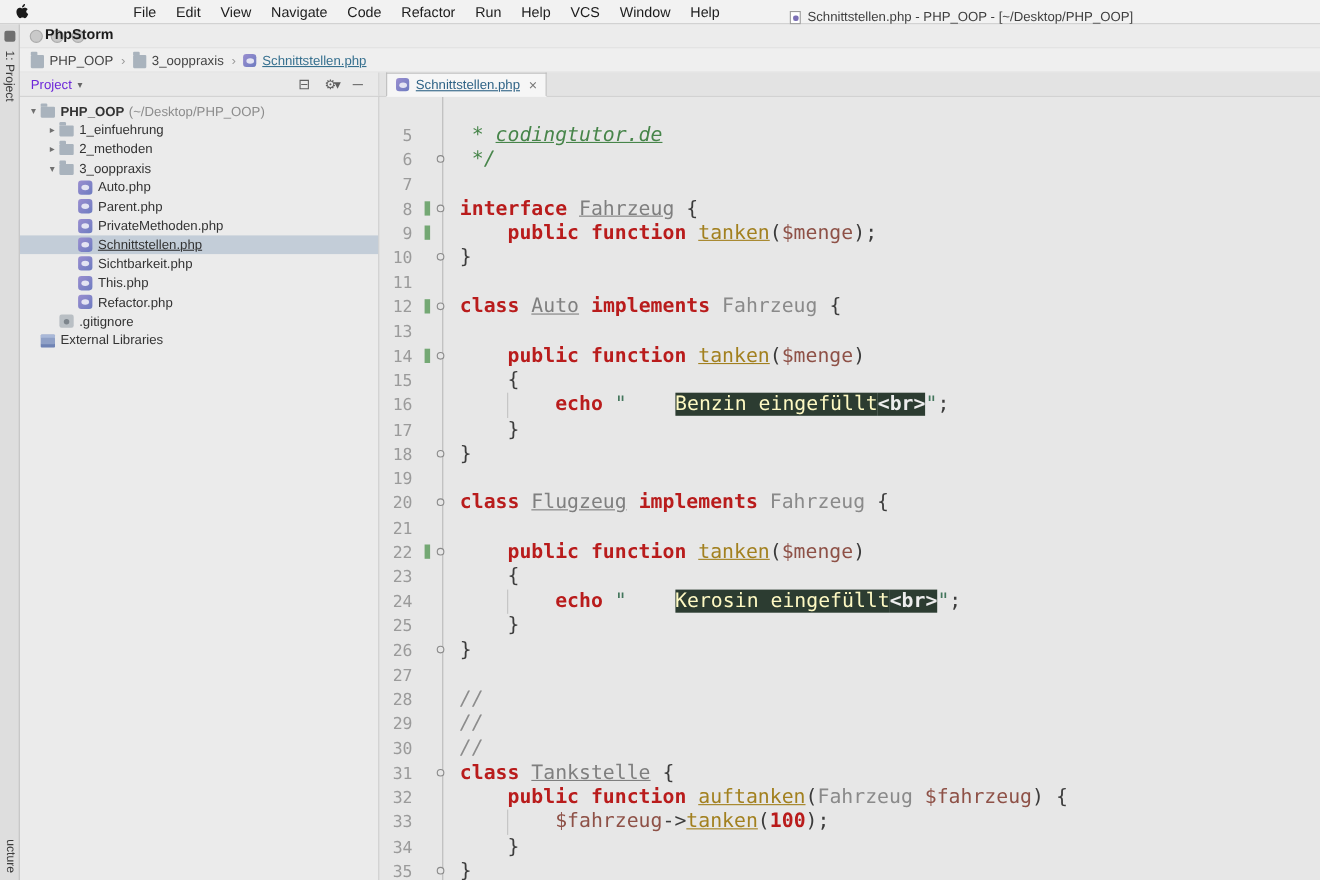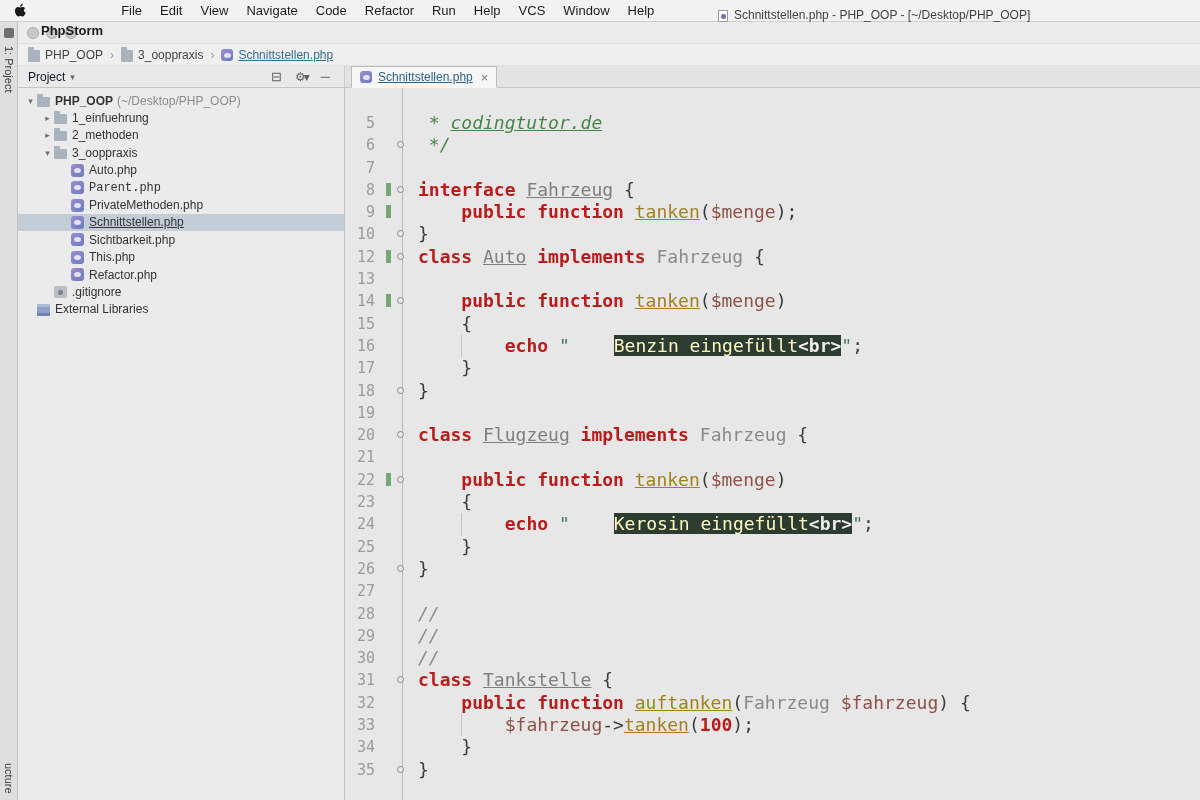--- a/index.html
+++ b/index.html
@@ -30,21 +30,21 @@
   
   .breadcrumbs{position:absolute;left:18px;top:44px;right:0;height:22px;background:#efefef;border-bottom:1px solid #e2e2e2;display:flex;align-items:center;font-size:12px;color:#444;padding-left:8px;}
   .crumb{display:flex;align-items:center;gap:4px;padding:0 2px;}
   .crumb .clabel{white-space:nowrap;}
   .crumb.current .clabel{color:#36708f;text-decoration:underline;}
   .csep{color:#999;padding:0 5px;}
   .csep::before{content:"\203A";}
 
   
   .toolrow{position:absolute;left:18px;top:66px;right:0;height:22px;display:flex;border-bottom:1px solid #c6c6c6;}
-  .pheader{width:327px;flex:none;display:flex;align-items:center;font-size:12px;color:#0f172a;padding:0 10px 0 10px;background:#e9e9e9;border-right:1px solid #cdcdcd;}
+  .pheader{width:327px;flex:none;display:flex;align-items:center;font-size:12px;color:#6d28d9;padding:0 10px 0 10px;background:#e9e9e9;border-right:1px solid #cdcdcd;}
   .caret{color:#666;font-size:9px;margin-left:5px;}
   .caret::before{content:"\25BE";}
   .phicons{margin-left:auto;display:flex;gap:13px;color:#5f5f5f;font-size:13px;align-items:center;margin-right:4px;}
   .phico{cursor:default;line-height:1;}
   .phico.i-collapse::before{content:"\229F";}
   .phico.i-gear::before{content:"\2699\25BE";letter-spacing:-2px;font-size:12px;}
   .phico.i-hide::before{content:"\2500";}
   .tabs{flex:1;display:flex;align-items:flex-end;padding-left:6px;background:#e3e3e3;}
   .tab{height:22px;display:flex;align-items:center;gap:5px;padding:0 8px;background:#f6f6f6;border:1px solid #bdbdbd;border-bottom:1px solid #f6f6f6;margin-bottom:-1px;position:relative;z-index:1;font-size:12px;}
   .tab .tlabel{color:#2f6386;text-decoration:underline;white-space:nowrap;}
@@ -196,21 +196,21 @@
         <div class="trow" style="padding-left: 23px;">
           <span class="tarrow">▾</span>
           <span class="ticon ic-folder"></span>
           <span class="tname">3_ooppraxis</span>
         </div>
         <div class="trow" style="padding-left: 40px;">
           <span class="tarrow"></span>
           <span class="ticon ic-php"></span>
           <span class="tname">Auto.php</span>
         </div>
-        <div class="trow" style="padding-left: 40px; font-family: Liberation Mono, monospace;">
+        <div class="trow" style="padding-left: 40px;">
           <span class="tarrow"></span>
           <span class="ticon ic-php"></span>
           <span class="tname">Parent.php</span>
         </div>
         <div class="trow" style="padding-left: 40px;">
           <span class="tarrow"></span>
           <span class="ticon ic-php"></span>
           <span class="tname">PrivateMethoden.php</span>
         </div>
         <div class="trow sel" style="padding-left: 40px;">
@@ -282,20 +282,26 @@
           </div>
           <div class="eline">
             <span class="lnum">10</span>
             <span class="chg"></span>
             <span class="fcell">
               <span class="fcirc"></span>
             </span>
             <pre class="ecode"><span class="tk-p">}</span></pre>
           </div>
           <div class="eline">
+            <span class="lnum">11</span>
+            <span class="chg"></span>
+            <span class="fcell"></span>
+            <pre class="ecode"></pre>
+          </div>
+          <div class="eline">
             <span class="lnum">12</span>
             <span class="chg on"></span>
             <span class="fcell">
               <span class="fcirc"></span>
             </span>
             <pre class="ecode"><span class="tk-k">class </span><span class="tk-t">Auto</span><span class="tk-p"> </span><span class="tk-k">implements </span><span class="tk-r">Fahrzeug</span><span class="tk-p"> {</span></pre>
           </div>
           <div class="eline">
             <span class="lnum">13</span>
             <span class="chg"></span>

